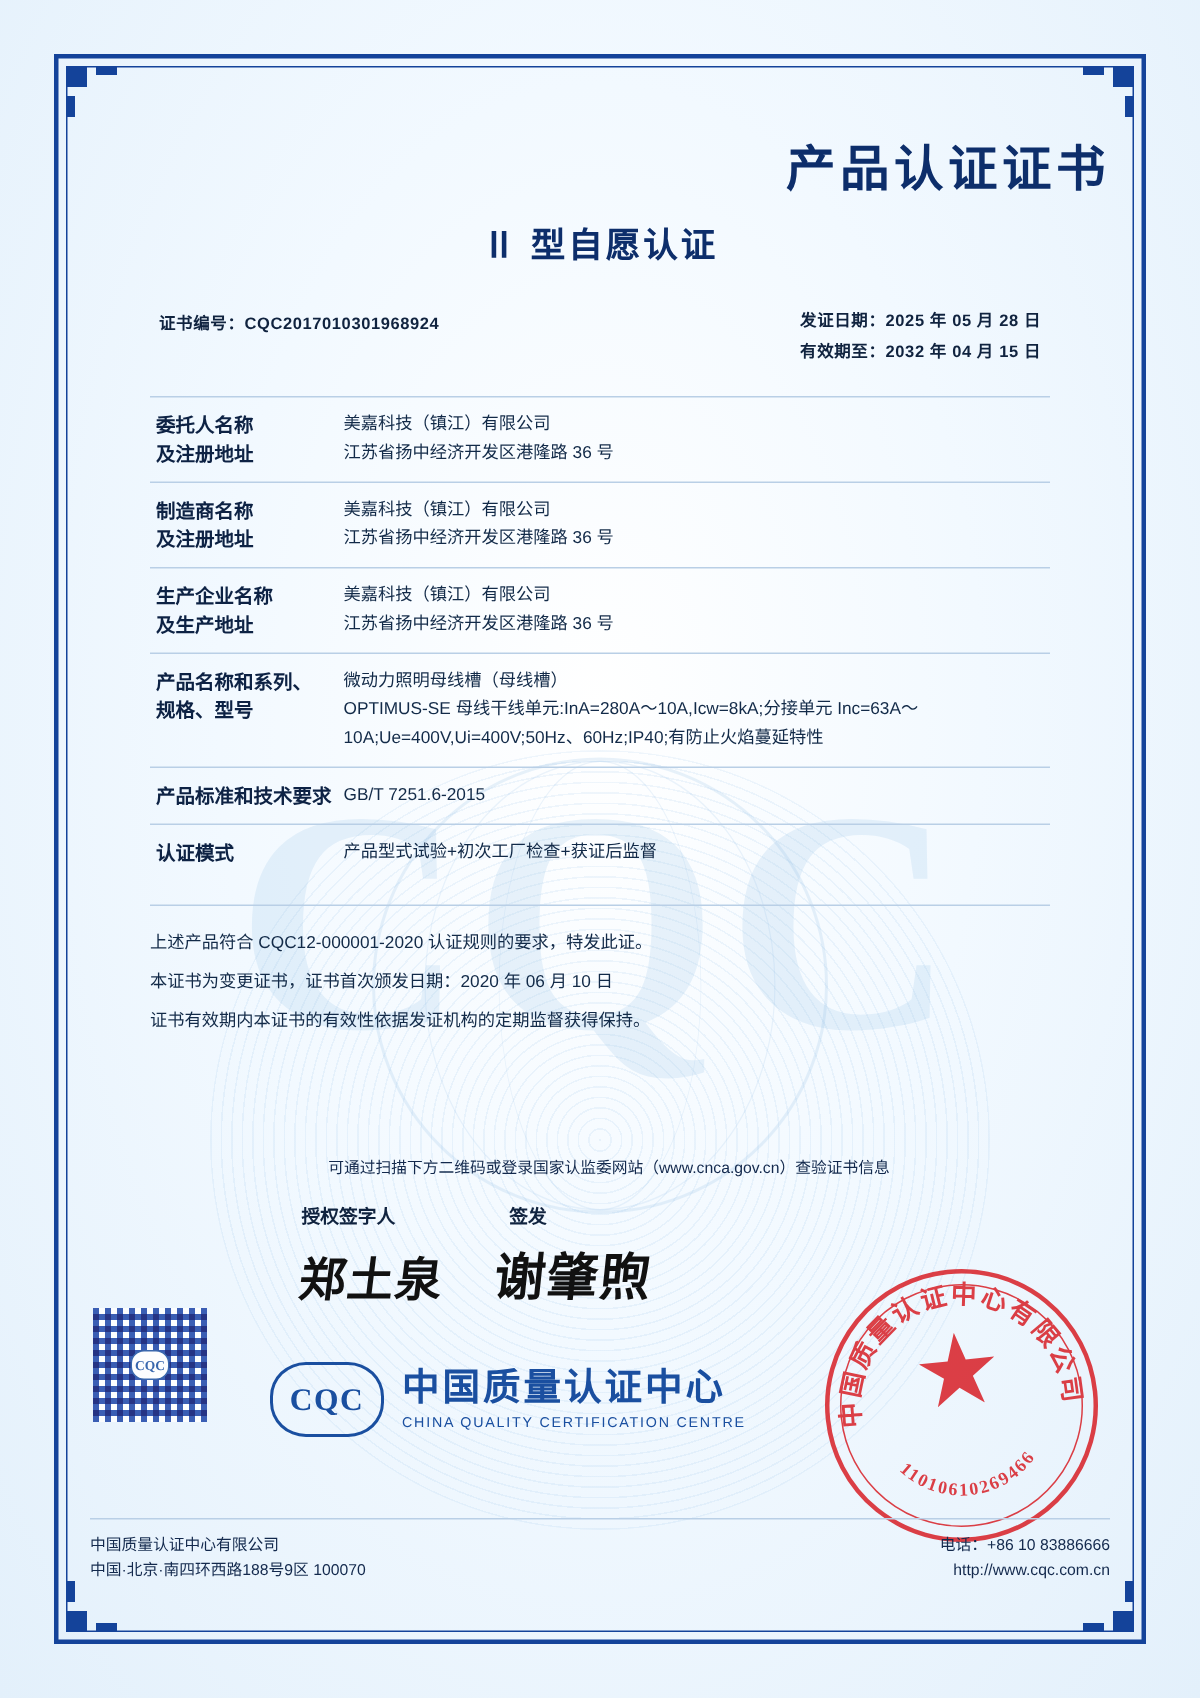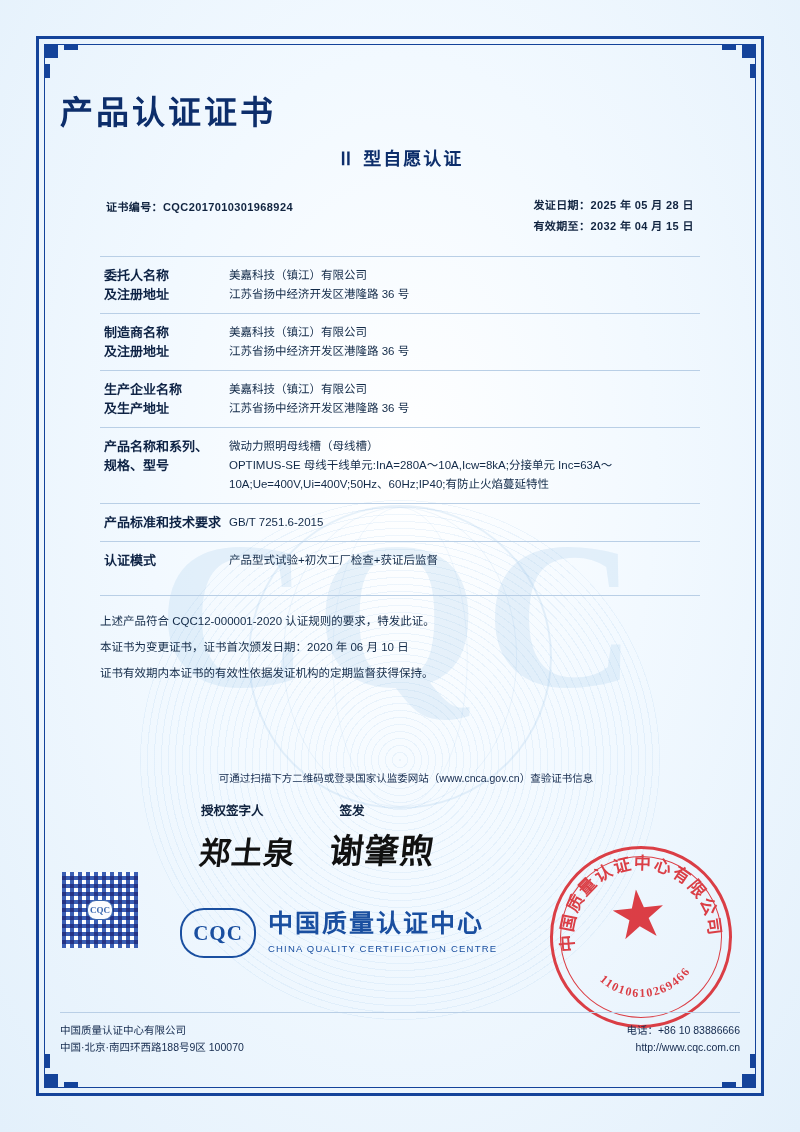--- a/index.html
+++ b/index.html
@@ -97,33 +97,33 @@
   .corner.bl { left: 44px;  bottom: 44px; transform: scaleY(-1); }
   .corner.br { right: 44px; bottom: 44px; transform: scale(-1,-1); }
 
   
   .content {
     position: absolute;
     left: 60px; top: 60px; right: 60px; bottom: 60px;
   }
 
   .title-zh {
-    text-align: left;
+    text-align: right;
     font-family: "Liberation Serif", serif;
     font-weight: bold;
     font-size: 33px;
     letter-spacing: 3px;
     color: #0d2e6b;
     margin-top: 26px;
   }
   .title-sub {
     text-align: center;
     font-family: "Liberation Serif", serif;
     font-weight: bold;
-    font-size: 18px;
+    font-size: 23px;
     letter-spacing: 2px;
     color: #0d2e6b;
     margin-top: 10px;
   }
 
   .meta-row {
     display: flex;
     justify-content: space-between;
     margin-top: 26px;
     padding: 0 46px 0 46px;
@@ -237,21 +237,21 @@
     display: flex;
     align-items: center;
     justify-content: center;
     letter-spacing: 1px;
   }
   .cqc-text-zh {
     font-size: 25px;
     font-weight: bold;
     color: #1a4fa0;
     letter-spacing: 2px;
-    font-family: Liberation Mono, monospace;
+    font-family: Liberation Sans, sans-serif;
     line-height: 1.1;
   }
   .cqc-text-en {
     font-size: 9.5px;
     color: #1a4fa0;
     letter-spacing: 1.2px;
     margin-top: 3px;
   }
 
   

